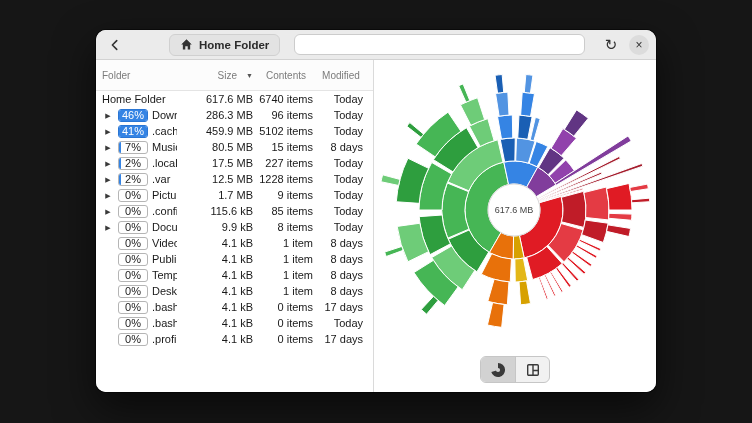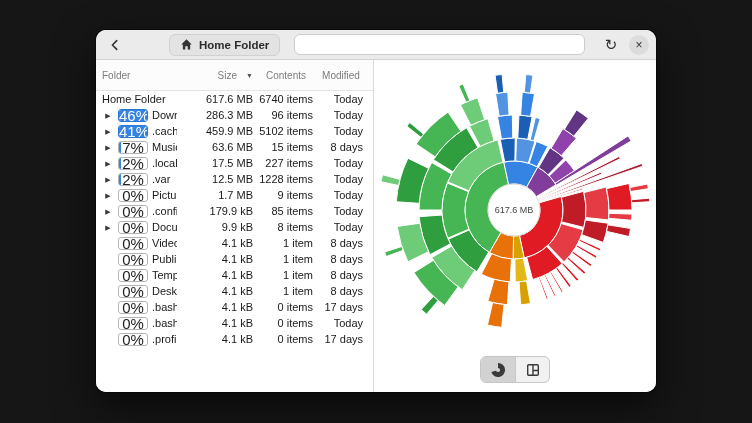--- a/index.html
+++ b/index.html
@@ -60,21 +60,21 @@
   .sort-arrow { font-size:7px; color:#555; }
   .th-contents, .th-modified { text-align:center; padding-left:2px; }
   .trow { height:16px; cursor:default; }
   .exp { font-size:7px; color:#3a3a3a; text-align:center; line-height:1; }
   .pbadge {
     position:relative; width:30px; height:13px; border:1px solid #b5b5b5;
     border-radius:3px; overflow:hidden; background:#fff;
   }
   .pbadge .fill { position:absolute; left:0; top:0; bottom:0; background:#3584e4; }
   .pbadge .plabel {
-    position:relative; display:block; text-align:center; font-size:15px;
+    position:relative; display:block; text-align:center; font-size:11px;
     line-height:11px; color:#222;
   }
   .pbadge.full { border-color:#2a76d4; }
   .pbadge.full .plabel { color:#ffffff; }
   .cell-name { white-space:nowrap; overflow:hidden; color:#191919; }
   .cell-size, .cell-contents, .cell-modified { text-align:right; color:#191919; white-space:nowrap; }
   .trow.root .cell-name { grid-column:1/4; }
   
   .chart-panel { flex:1; position:relative; background:#ffffff; }
   .rings-svg { position:absolute; left:0; top:0; }
@@ -162,21 +162,21 @@
     <span class="cell-contents">5102 items</span>
     <span class="cell-modified">Today</span>
   </div>
           <div class="grid-cols trow">
     <span class="exp">▶</span>
     <span class="pbadge">
       <span class="fill" style="width: 7%;"></span>
       <span class="plabel">7%</span>
     </span>
     <span class="cell-name">Music</span>
-    <span class="cell-size">63.6 MB</span>
+    <span class="cell-size">80.5 MB</span>
     <span class="cell-contents">15 items</span>
     <span class="cell-modified">8 days</span>
   </div>
           <div class="grid-cols trow">
     <span class="exp">▶</span>
     <span class="pbadge">
       <span class="fill" style="width: 6%;"></span>
       <span class="plabel">2%</span>
     </span>
     <span class="cell-name">.local</span>
@@ -206,21 +206,21 @@
     <span class="cell-contents">9 items</span>
     <span class="cell-modified">Today</span>
   </div>
           <div class="grid-cols trow">
     <span class="exp">▶</span>
     <span class="pbadge">
       <span class="fill" style="width: 0px;"></span>
       <span class="plabel">0%</span>
     </span>
     <span class="cell-name">.config</span>
-    <span class="cell-size">179.9 kB</span>
+    <span class="cell-size">115.6 kB</span>
     <span class="cell-contents">85 items</span>
     <span class="cell-modified">Today</span>
   </div>
           <div class="grid-cols trow">
     <span class="exp">▶</span>
     <span class="pbadge">
       <span class="fill" style="width: 0px;"></span>
       <span class="plabel">0%</span>
     </span>
     <span class="cell-name">Documents</span>

